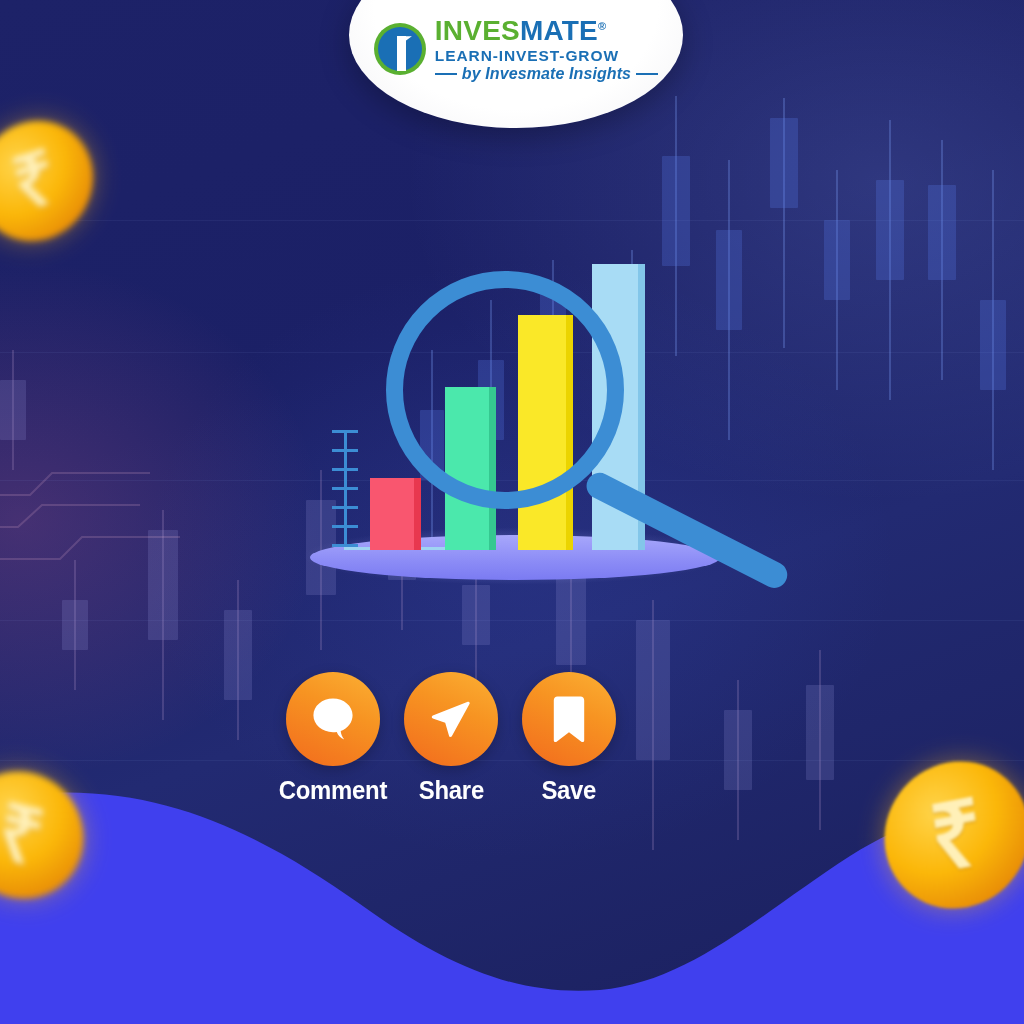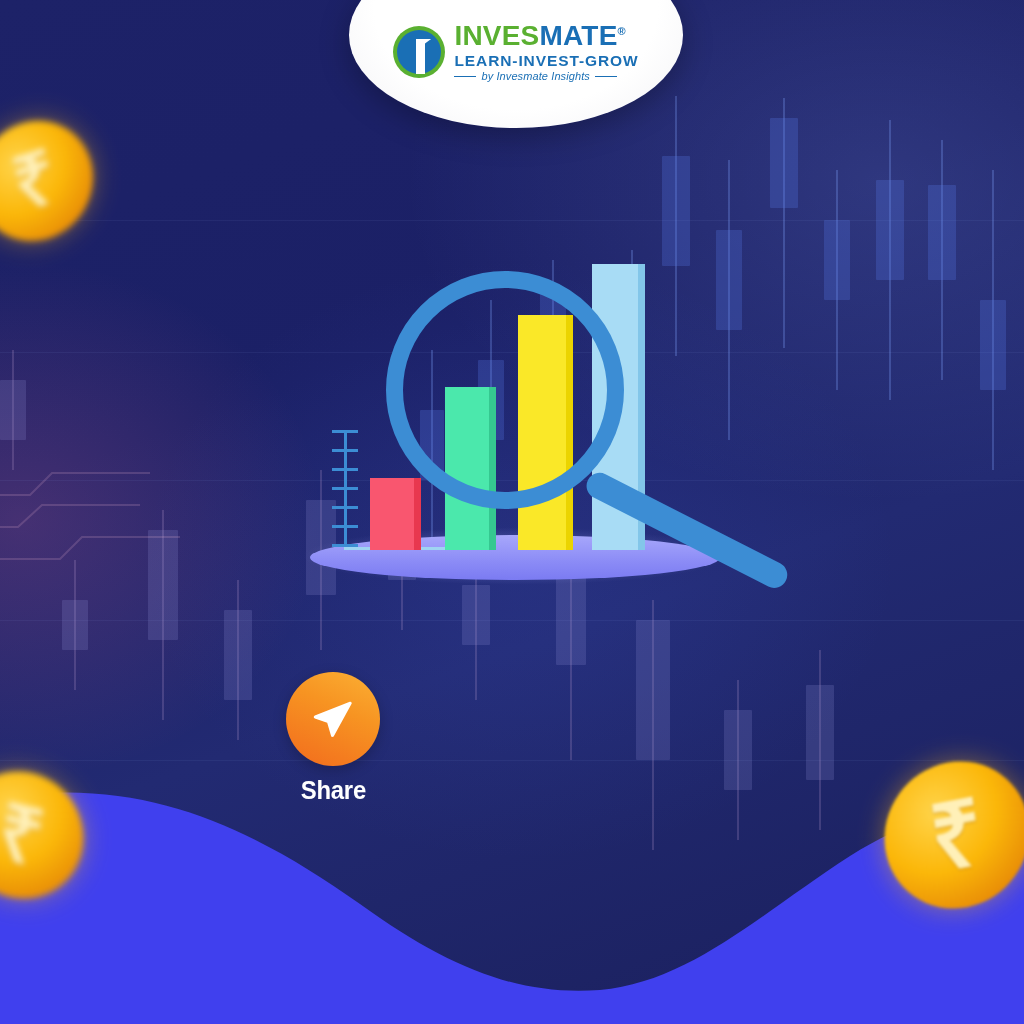--- a/index.html
+++ b/index.html
@@ -44,21 +44,21 @@
   .logo-mark .flag{position:absolute;left:23px;top:13px;width:15px;height:11px;background:#ffffff;
     clip-path:polygon(0 0,100% 0,0 100%);}
   .logo-text{display:flex;flex-direction:column;line-height:1;}
   .lt1{font-size:28px;font-weight:bold;letter-spacing:.2px;position:relative;}
   .lt1 .g{color:#5AB031;}
   .lt1 .b{color:#1A6FB5;}
   .lt1 .reg{font-size:11px;vertical-align:super;color:#1A6FB5;font-weight:bold;}
   .lt2{font-size:15.5px;font-weight:bold;color:#1A6FB5;letter-spacing:.9px;margin-top:3px;}
   .lt3{display:flex;align-items:center;gap:5px;margin-top:3px;}
   .lt3 .dash{height:1.6px;width:22px;background:#1A6FB5;}
-  .lt3 .txt{font-size:11px;font-weight:normal;color:#1A6FB5;font-style:italic;letter-spacing:.1px;}
+  .lt3 .txt{font-size:16px;font-weight:bold;color:#1A6FB5;font-style:italic;letter-spacing:.1px;}
 
   
   .illus{position:absolute;left:300px;top:255px;width:560px;height:330px;}
   .platform{position:absolute;left:10px;top:280px;width:410px;height:45px;border-radius:50%;
     background:linear-gradient(180deg,#a7a7fb 0%,#8b8bf6 60%,#7b7bf2 100%);
     filter:blur(.3px);}
   .platform-glow{position:absolute;left:0px;top:272px;width:430px;height:58px;border-radius:50%;
     background:radial-gradient(ellipse at 50% 50%, rgba(170,175,255,.45), rgba(170,175,255,0) 70%);}
 
   .axis{position:absolute;left:28px;top:175px;width:34px;height:120px;}
@@ -274,30 +274,46 @@
           <span class="txt">by Invesmate Insights</span>
           <span class="dash"></span>
         </div>
       </div>
     </div>
   </div>
 
   <div class="social">
 
 
+    <div class="soc-item">
+      <div class="soc-circle">
+        <svg width="50" height="50" viewBox="0 0 24 24">
+          <path fill="#fff" d="M12 2.2c-5.2 0-9.4 3.6-9.4 8 0 4.5 4.2 8.1 9.4 8.1.6 0 1.2 0 1.8-.1.6 1.6 1.9 3 3.6 3.6-1-1.1-1.6-2.5-1.7-4 3.4-1.3 5.7-4.2 5.7-7.6 0-4.4-4.2-8-9.4-8z"></path>
+        </svg>
+      </div>
+      <div class="soc-label">Comment</div>
+    </div>
 
     <div class="soc-item">
       <div class="soc-circle">
         <svg width="48" height="48" viewBox="0 0 24 24">
           <path fill="#fff" d="M20.4 3.4 2.9 10.3c-.7.3-.7 1.2 0 1.4l6.2 2.2 1.9 6.5c.2.7 1.1.8 1.4.2l8.9-16.2c.3-.6-.3-1.3-.9-1z"></path>
         </svg>
       </div>
       <div class="soc-label">Share</div>
     </div>
 
+    <div class="soc-item">
+      <div class="soc-circle">
+        <svg width="40" height="48" viewBox="0 0 20 24">
+          <path fill="#fff" d="M2.4 2.6C2.4 1.6 3.2.8 4.2.8h11.6c1 0 1.8.8 1.8 1.8v20.1c0 .7-.8 1.1-1.4.7L10 18.6l-6.2 4.8c-.6.4-1.4 0-1.4-.7z"></path>
+        </svg>
+      </div>
+      <div class="soc-label">Save</div>
+    </div>
   </div>
 
   <div class="coin" style="left:-24px;top:122px;width:118px;height:118px;filter:blur(3.2px);transform:rotate(-14deg) skewY(-4deg);">
     <span class="rupee" style="font-size:74px;">₹</span>
   </div>
 
   <div class="coin" style="left:-42px;top:772px;width:126px;height:126px;filter:blur(3.4px);transform:rotate(10deg) skewY(3deg);">
     <span class="rupee" style="font-size:78px;">₹</span>
   </div>
 

